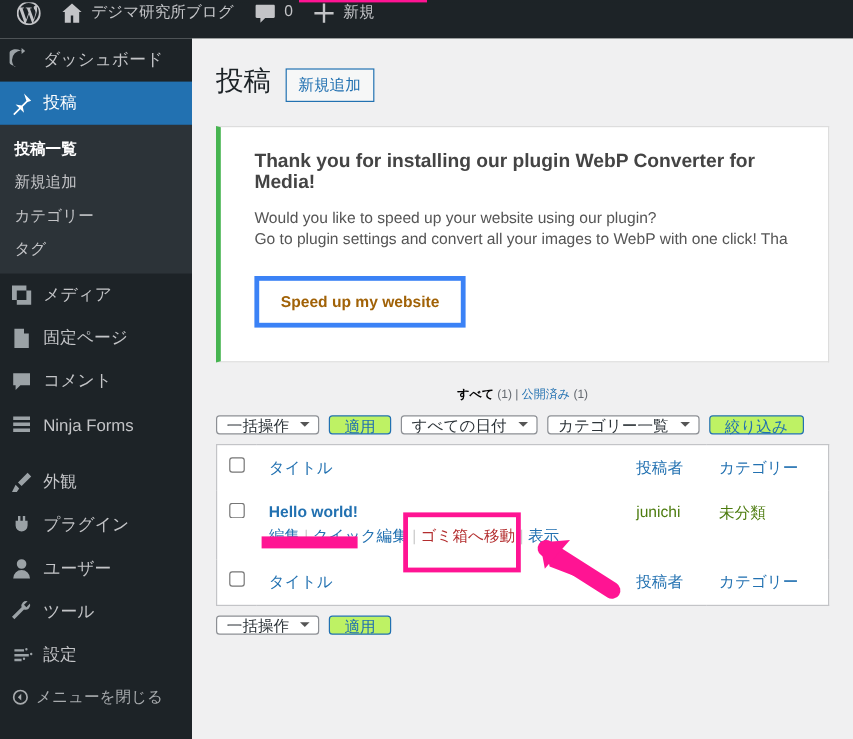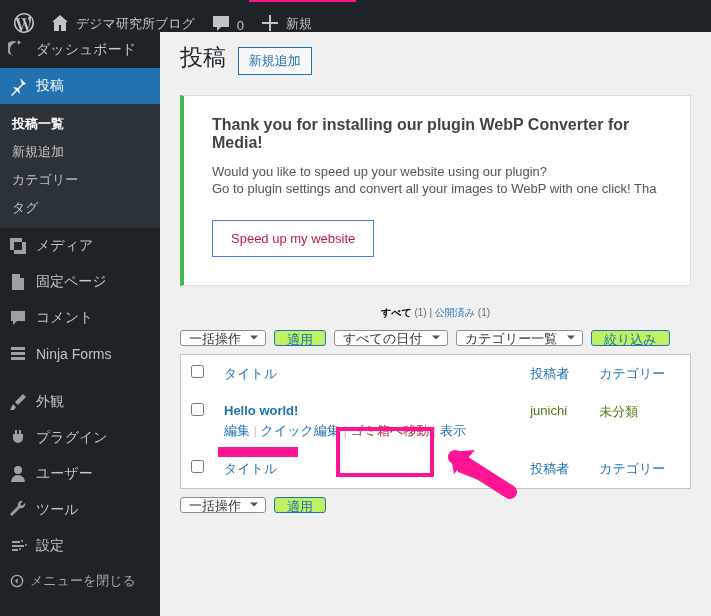--- a/index.html
+++ b/index.html
@@ -1,43 +1,43 @@
 <!DOCTYPE html>
 <html><head>
 <meta charset="utf-8">
 <style>
 * { margin: 0; padding: 0; box-sizing: border-box; }
 body { font-family: -apple-system, BlinkMacSystemFont, "Segoe UI", sans-serif; font-size: 13px; color: #3c434a; background: #f0f0f1; width: 711px; height: 616px; overflow: hidden; }
 
 .adminbar { background: #1d2327; height: 32px; display: flex; align-items: center; padding: 0 6px; color: #c3c4c7; font-size: 13px; border-top: 2px solid #1d2327; position: relative; }
 .adminbar::before { content: ""; position: absolute; top: -2px; left: 0; right: 0; height: 2px; background: linear-gradient(to right, #1d2327 0%, #1d2327 35%, #ff1493 35%, #ff1493 50%, #1d2327 50%); }
-.ab-item { display: flex; align-items: flex-end; padding: 0 8px; height: 32px; cursor: pointer; gap: 6px; }
+.ab-item { display: flex; align-items: flex-start; padding: 0 8px; height: 32px; cursor: pointer; gap: 6px; }
 .ab-icon { width: 20px; height: 20px; fill: currentColor; }
 
 .wrap { display: flex; height: calc(100% - 32px); border-radius: 25px; }
 
 .sidebar { width: 160px; background: #1d2327; color: #c3c4c7; font-size: 14px; flex-shrink: 0; }
 .menu-item { display: flex; align-items: center; padding: 8px 8px; gap: 8px; cursor: pointer; position: relative; }
 .menu-item.current { background: #2271b1; color: #fff; }
 .menu-item.current::after { content: ""; position: absolute; right: -8px; top: 50%; transform: translateY(-50%); border: 8px solid transparent; border-right-color: #f0f0f1; }
 .menu-icon { width: 20px; height: 20px; fill: rgba(240,246,252,0.6); flex-shrink: 0; }
 .menu-item.current .menu-icon { fill: #fff; }
 .submenu { background: #2c3338; padding: 6px 0; }
 .sub-item { padding: 5px 12px; cursor: pointer; font-size: 13px; color: #c3c4c7; }
 .sub-item.current { color: #fff; font-weight: 600; }
 .collapse { display: flex; align-items: center; gap:6px; padding: 8px 10px; cursor: pointer; color: #a7aaad; font-size: 13px; }
 
-.main { flex: 1; padding: 10px 20px 20px 20px; overflow: hidden; position: relative; }
+.main { flex: 1; padding: 20px 20px 20px 20px; overflow: hidden; position: relative; }
 h1.title { font-size: 23px; font-weight: 400; color: #1d2327; display: inline-block; margin-right: 8px; }
 .page-title-action { display: inline-block; border: 1px solid #2271b1; color: #2271b1; background: #f6f7f7; padding: 4px 10px; font-size: 13px; cursor: pointer; }
 
 .notice { border: 1px solid #ddd; border-left: 4px solid #46b450; background: #fff; margin: 20px 0 20px 0; padding: 20px 28px 28px 28px; }
 .notice h2 { font-size: 16px; font-weight: 700; color: #444; margin-bottom: 12px; }
 .notice p { margin: 2px 0; color: #555; }
-.notice .cta { display: inline-block; margin-top: 22px; border: 1px solid #3b82f6; color: #be185d; font-weight: 400; padding: 10px 18px; cursor: pointer; }
+.notice .cta { display: inline-block; margin-top: 22px; border: 4px solid #3b82f6; color: #a16207; font-weight: 700; padding: 10px 18px; cursor: pointer; }
 
 .subsubsub { font-size: 10px; color: #646970; margin: 6px 0 10px 0; text-align: center; }
 .subsubsub a { color: #2271b1; text-decoration: none; cursor: pointer; }
 .subsubsub strong { color: #000; font-weight: 600; }
 
 .tablenav { display: flex; gap: 8px; margin: 8px 0; }
 select, button.btn { border: 1px solid #8c8f94; background: #fff; border-radius: 3px; padding: 0 24px 0 8px; height: 16px; font-size: 13px; color: #2c3338; position: relative; appearance: none; }
 .selwrap { position: relative; display: inline-block; }
 .selwrap::after { content: ""; position: absolute; right: 8px; top: 50%; transform: translateY(-30%); border: 4px solid transparent; border-top-color: #555; pointer-events: none; }
 button.btn { padding: 0 12px; background: #bef264; border-color: #2271b1; color: #2271b1; cursor: pointer; }

